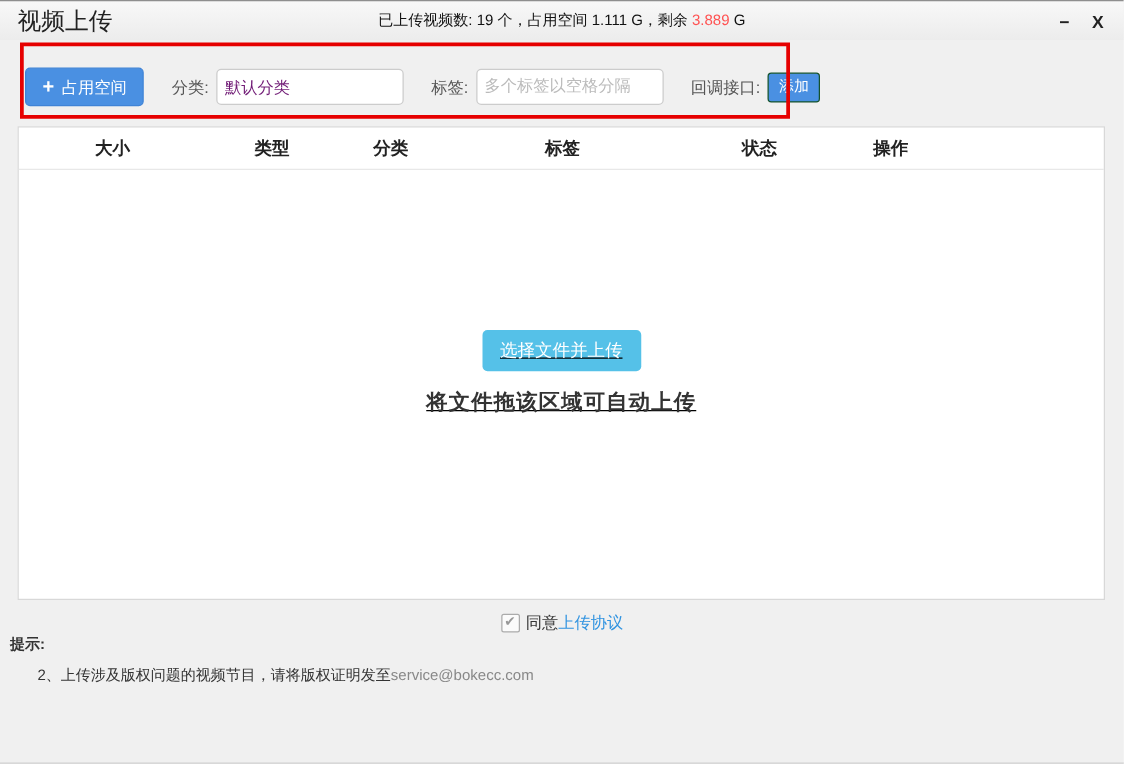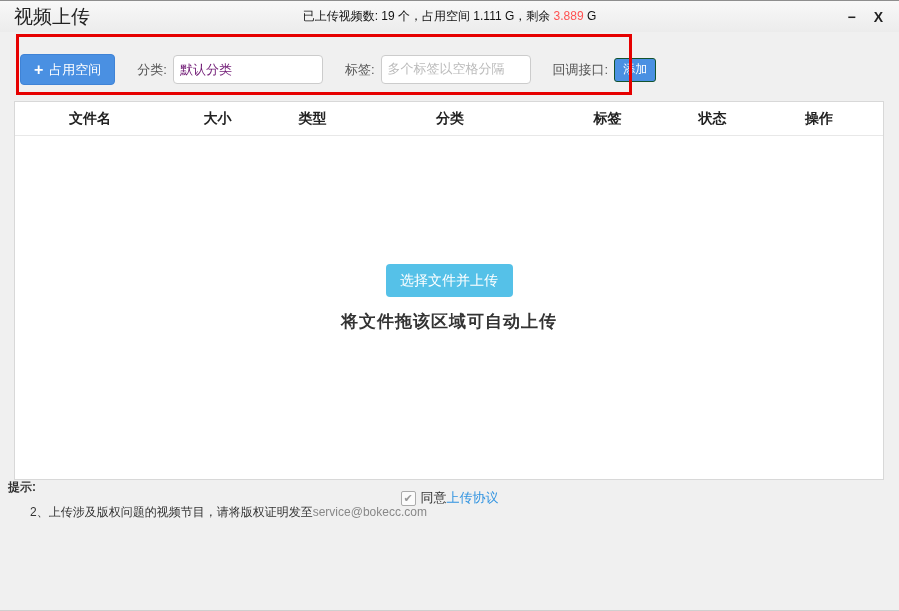--- a/index.html
+++ b/index.html
@@ -69,21 +69,21 @@
     border-bottom:1px solid #e8e8e8;
     font-weight:bold; font-size:14px; color:#222;
   }
   .th { text-align:center; box-sizing:border-box; }
   .th:nth-child(1){ width:150px; } .th:nth-child(2){ width:105px; }
   .th:nth-child(3){ width:85px;  } .th:nth-child(4){ width:190px; }
   .th:nth-child(5){ width:125px; } .th:nth-child(6){ width:85px;  }
   .th:nth-child(7){ width:128px; }
   .tbody {
     height:344px; display:flex; flex-direction:column; align-items:center;
-    padding-top:128px; box-sizing:border-box;
+    padding-top:128px; box-sizing:border-box;text-decoration:underline;
   }
   .btn-cyan {
     background:#55c1e8; color:#fff; border:none; border-radius:4px;
     width:127px; height:33px; font-size:14px; cursor:pointer;
     font-family:inherit;
   }
   .draghint {
     margin-top:13px; font-size:17px; font-weight:bold; color:#333;
     letter-spacing:1px;
   }
@@ -93,21 +93,21 @@
     display:flex; justify-content:center; align-items:center;
     font-size:13px; color:#333;
   }
   .checkbox {
     width:13px; height:13px; border:1px solid #ababab; background:#fbfbfb;
     border-radius:2px; font-size:11px; line-height:12px; text-align:center;
     color:#999; margin-right:5px; cursor:pointer; display:inline-block;
   }
   a.link, .link { color:#3093e0; text-decoration:none; cursor:pointer; }
   
-  .tips { position:absolute; top:480px; left:8px; font-size:12px; color:#333; }
+  .tips { position:absolute; top:508px; left:8px; font-size:12px; color:#333; }
   .tips-heading { font-weight:bold; line-height:14px; margin-bottom:11px; }
   .tip-line { margin-left:22px; line-height:14px; margin-bottom:11px; }
   .tip-line .link { margin-left:2px; }
   .tip-line .link + .link { margin-left:16px; }
   .email { color:#888; }
   .special { margin-left:22px; line-height:14px; color:#e60000; font-weight:bold; }
 </style>
 </head>
 <body>
 
@@ -132,21 +132,20 @@
   <span class="fld-label">标签:</span>
   <input class="txt" type="text" placeholder="多个标签以空格分隔" style="">
   <span class="fld-label">回调接口:</span>
   <button class="btn-small">添加</button>
 </div>
 
 <div class="annotation"></div>
 
 <div class="ftable">
   <div class="thead">
-    <div class="th">文件名</div>
     <div class="th">大小</div>
     <div class="th">类型</div>
     <div class="th">分类</div>
     <div class="th">标签</div>
     <div class="th">状态</div>
     <div class="th">操作</div>
   </div>
   <div class="tbody">
     <button class="btn-cyan">选择文件并上传</button>
     <div class="draghint">将文件拖该区域可自动上传</div>

